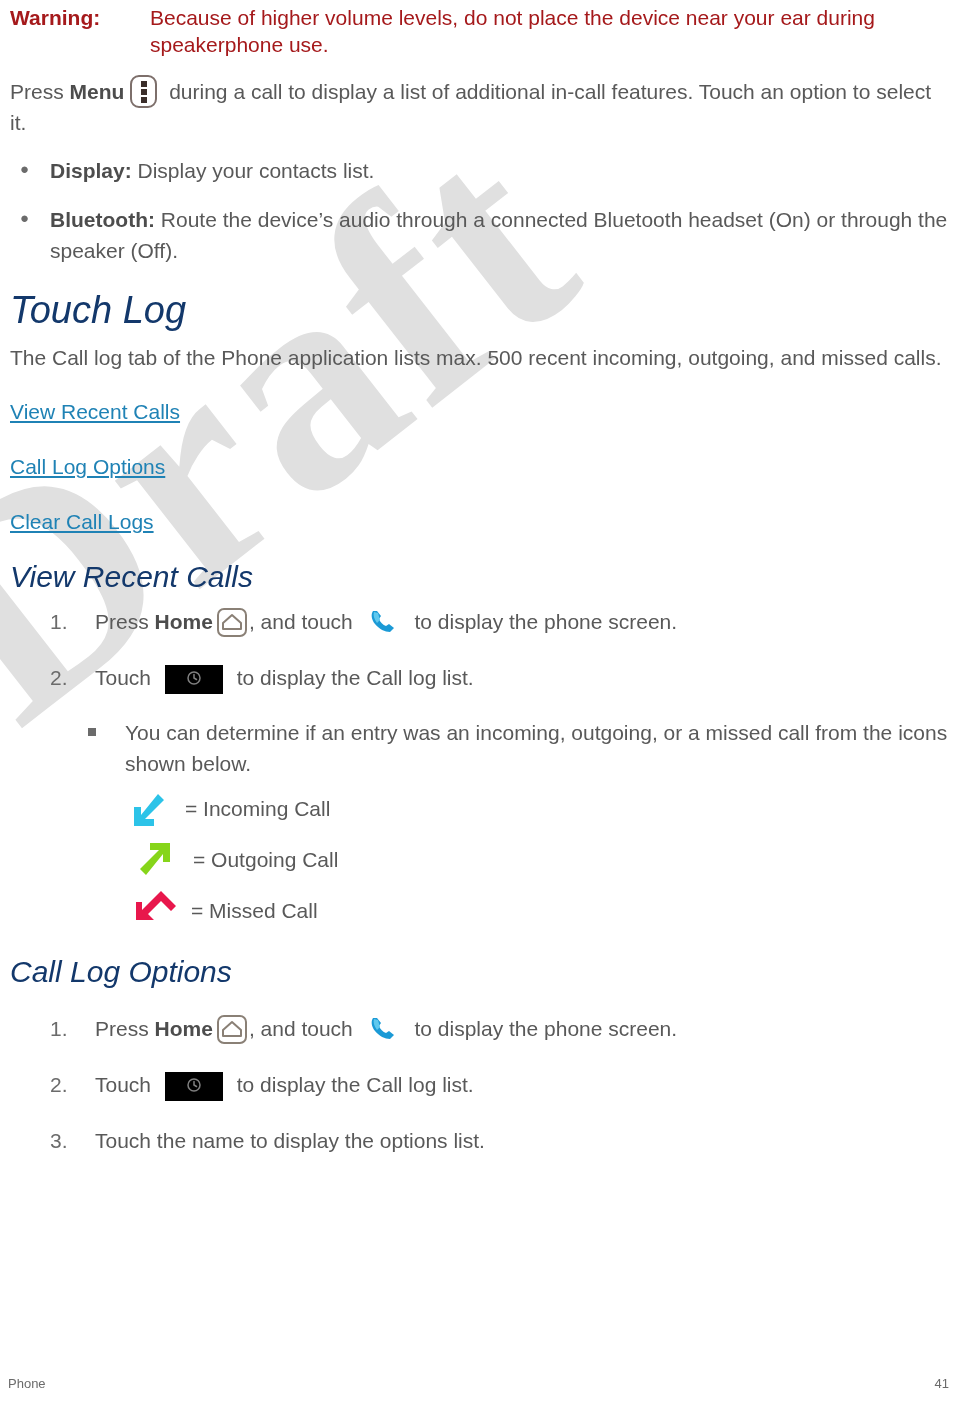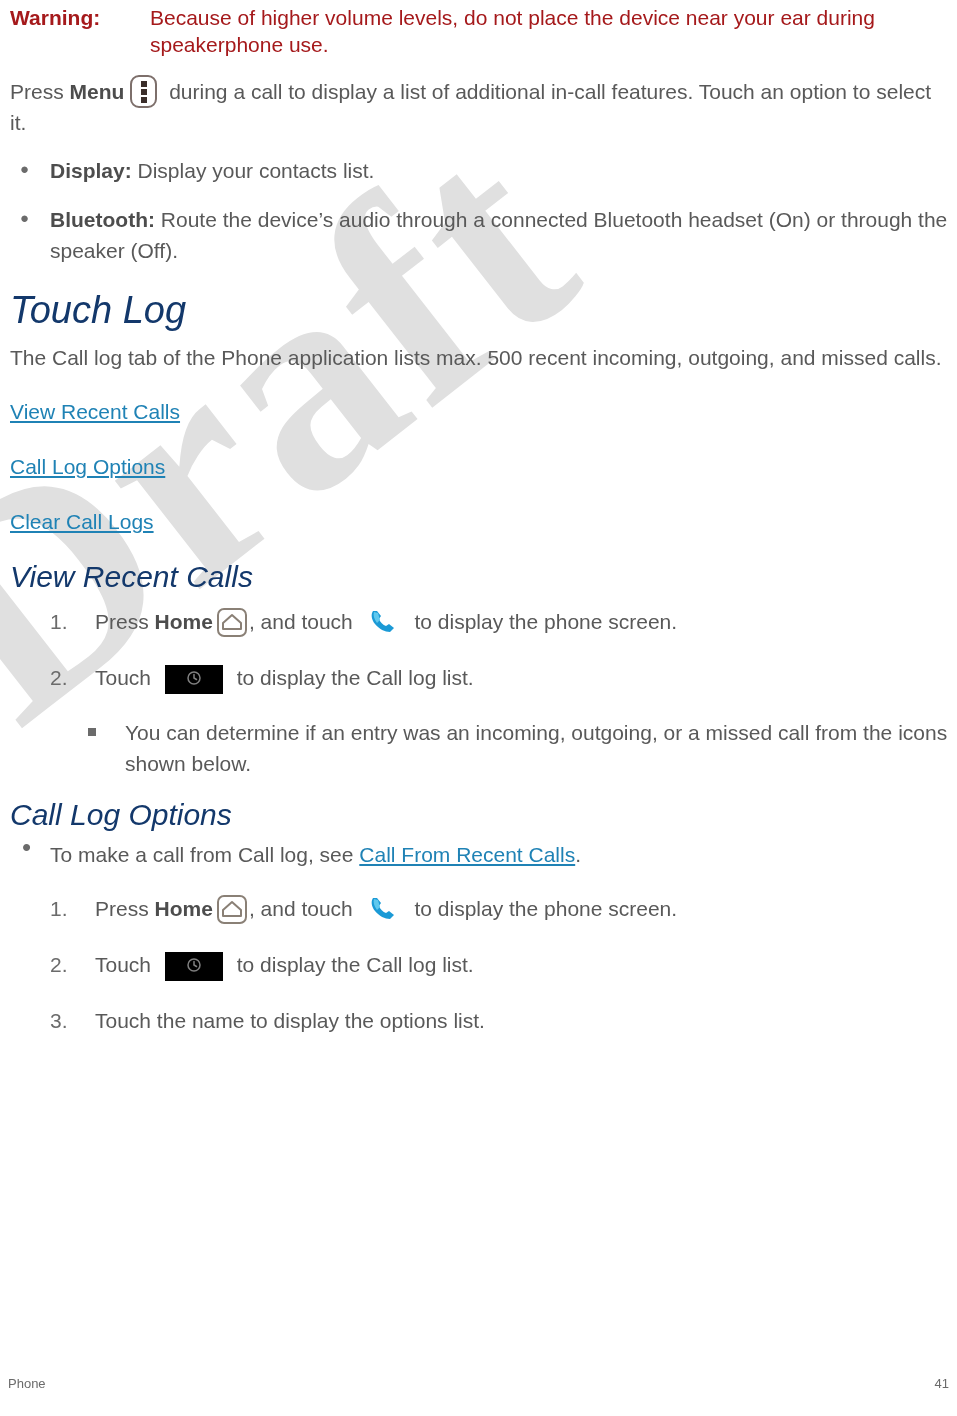--- a/index.html
+++ b/index.html
@@ -341,26 +341,49 @@
     <li><span>Touch </span><span class="icon icon-clock"><svg width="16" height="16" viewBox="0 0 16 16">
             <circle cx="8" cy="8" r="6" fill="none" stroke="#808080" stroke-width="1.5"></circle>
             <path d="M8 4.5 L8 8 L10.5 9.5" fill="none" stroke="#808080" stroke-width="1.5" stroke-linecap="round"></path>
           </svg></span><span> to display the Call log list.</span></li>
   </ol>
 
   <ul class="sq">
     <li>You can determine if an entry was an incoming, outgoing, or a missed call from the icons shown below.</li>
   </ul>
 
+  <ul class="legend">
+    <li>
+      <span class="lg-icon indent1">
+        <svg width="44" height="42" viewBox="0 0 44 42">
+          <path d="M33 6 L39 12 L20 31 L29 31 L29 38 L9 38 L9 19 L16 19 L16 27 Z" fill="#2CC3E8"></path>
+        </svg>
+      </span>
+      <span class="lg-label">= Incoming Call</span>
+    </li>
+    <li>
+      <span class="lg-icon indent2">
+        <svg width="44" height="42" viewBox="0 0 44 42">
+          <path d="M13 36 L7 30 L26 11 L17 11 L17 4 L37 4 L37 23 L30 23 L30 15 Z" fill="#86D51A"></path>
+        </svg>
+      </span>
+      <span class="lg-label">= Outgoing Call</span>
+    </li>
+    <li>
+      <span class="lg-icon indent3">
+        <svg width="48" height="42" viewBox="0 0 48 42">
+          <path d="M5 12 L5 30 L23 30 L17 24 L30 11 L40 21 L45 16 L30 1 L11 20 L11 12 Z" fill="#E8174C"></path>
+        </svg>
+      </span>
+      <span class="lg-label">= Missed Call</span>
+    </li>
+  </ul>
 
   <h2 class="h-sub" style="margin-top:18px">Call Log Options</h2>
 
-  <ul class="l1 small-dot" style="margin-top:6px">
-    <li><span>To make a call from Call log, see </span><a class="link" href="#">Call From Recent Calls</a><span>.</span></li>
-  </ul>
 
 
   <ol class="steps" style="margin-top:22px">
     <li><span>Press </span><b>Home</b><span class="icon icon-home"><svg width="26" height="25" viewBox="0 0 26 25">
             <polygon points="13,5 22,13 22,19 4,19 4,13" fill="none" stroke="#8a8076" stroke-width="2" stroke-linejoin="round"></polygon>
           </svg></span><span>, and touch </span><span class="icon icon-phone"><svg width="34" height="30" viewBox="0 0 34 30">
             <path d="M6 4 C4 7 4 12 8 17 C12 22 18 25 23 25 L27 21 L22 17 L19 19 C16 18 13 15 12 12 L14 9 L10 4 Z" fill="#1B9AD6"></path>
             <path d="M7 5 C6 8 7 12 10 16 L13 13 L11 6 Z" fill="#5FC8EE"></path>
           </svg></span><span> to display the phone screen.</span></li>
     <li><span>Touch </span><span class="icon icon-clock"><svg width="16" height="16" viewBox="0 0 16 16">

